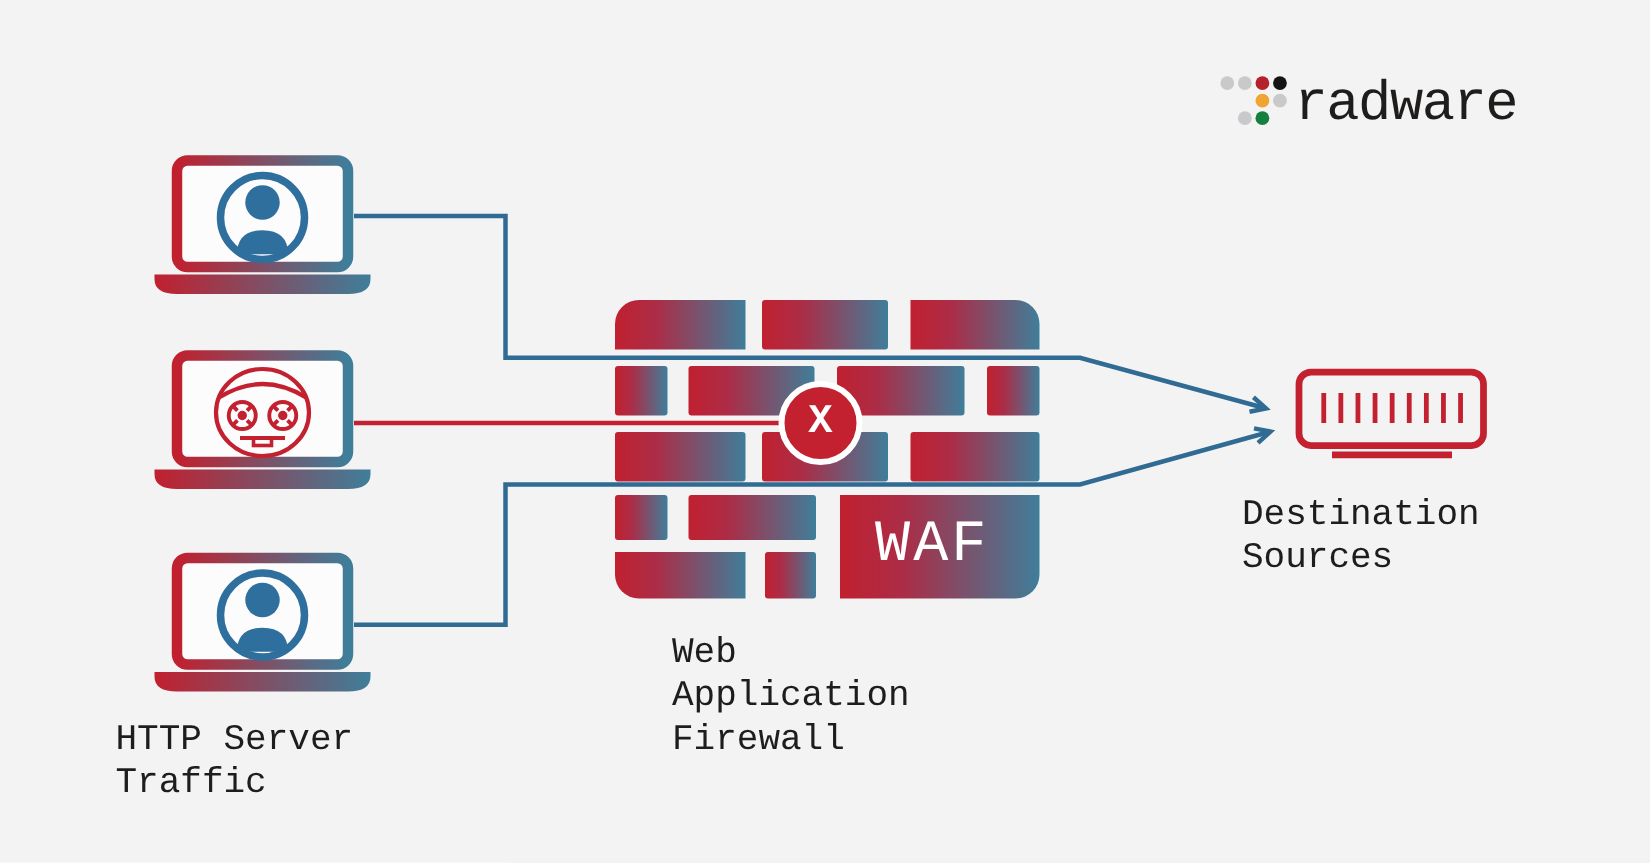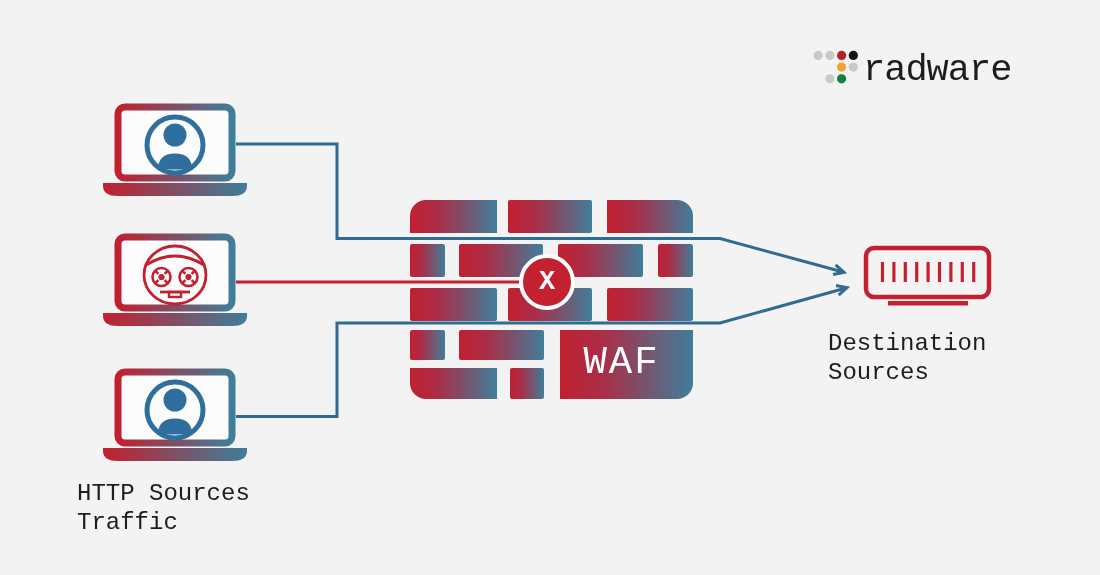--- a/index.html
+++ b/index.html
@@ -162,23 +162,27 @@
 
   <div class="logo-text">radware</div>
 
   <div class="waf-acronym">WAF</div>
 
   <div class="x-badge">
     <span>X</span>
   </div>
 
   <div class="label" style="left:77px;top:479px;width:200px">
-    <div>HTTP Sources</div>
+    <div>HTTP Server</div>
     <div>Traffic</div>
   </div>
 
+  <div class="label" style="left:448px;top:421px;width:200px">
+    <div>Web Application</div>
+    <div>Firewall</div>
+  </div>
 
   <div class="label" style="left:828px;top:329px;width:200px">
     <div>Destination</div>
     <div>Sources</div>
   </div>
 
 </div>
 
 </body></html>

